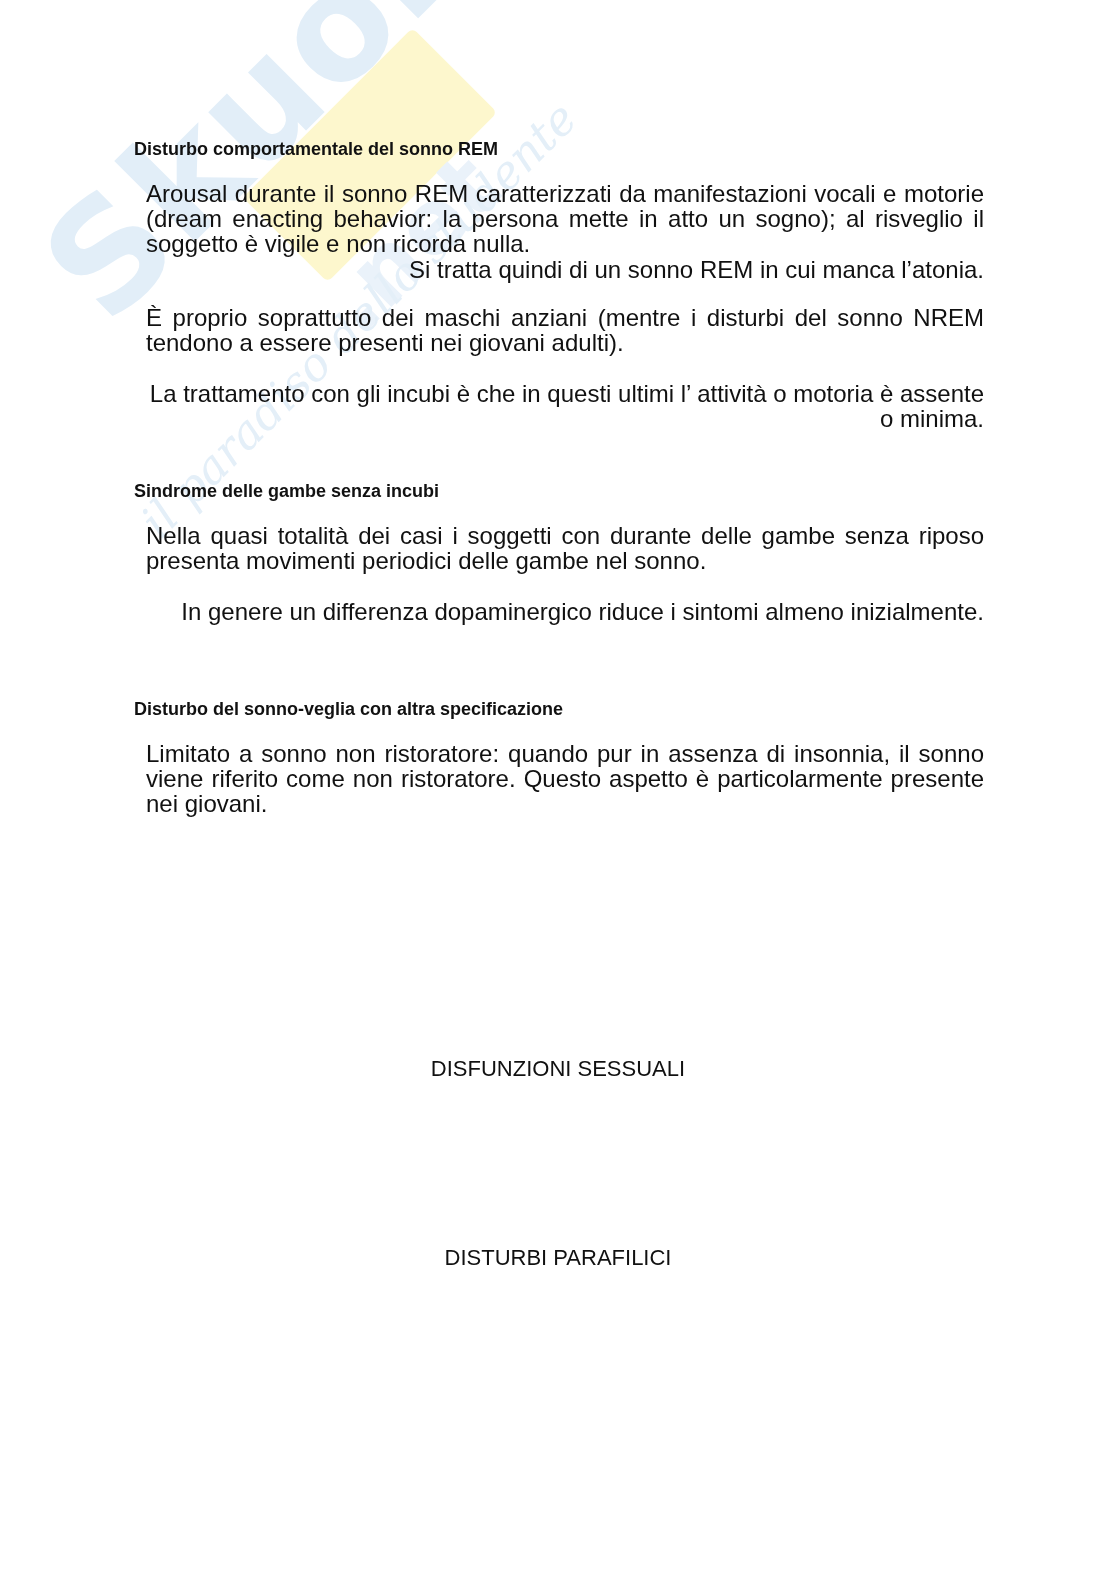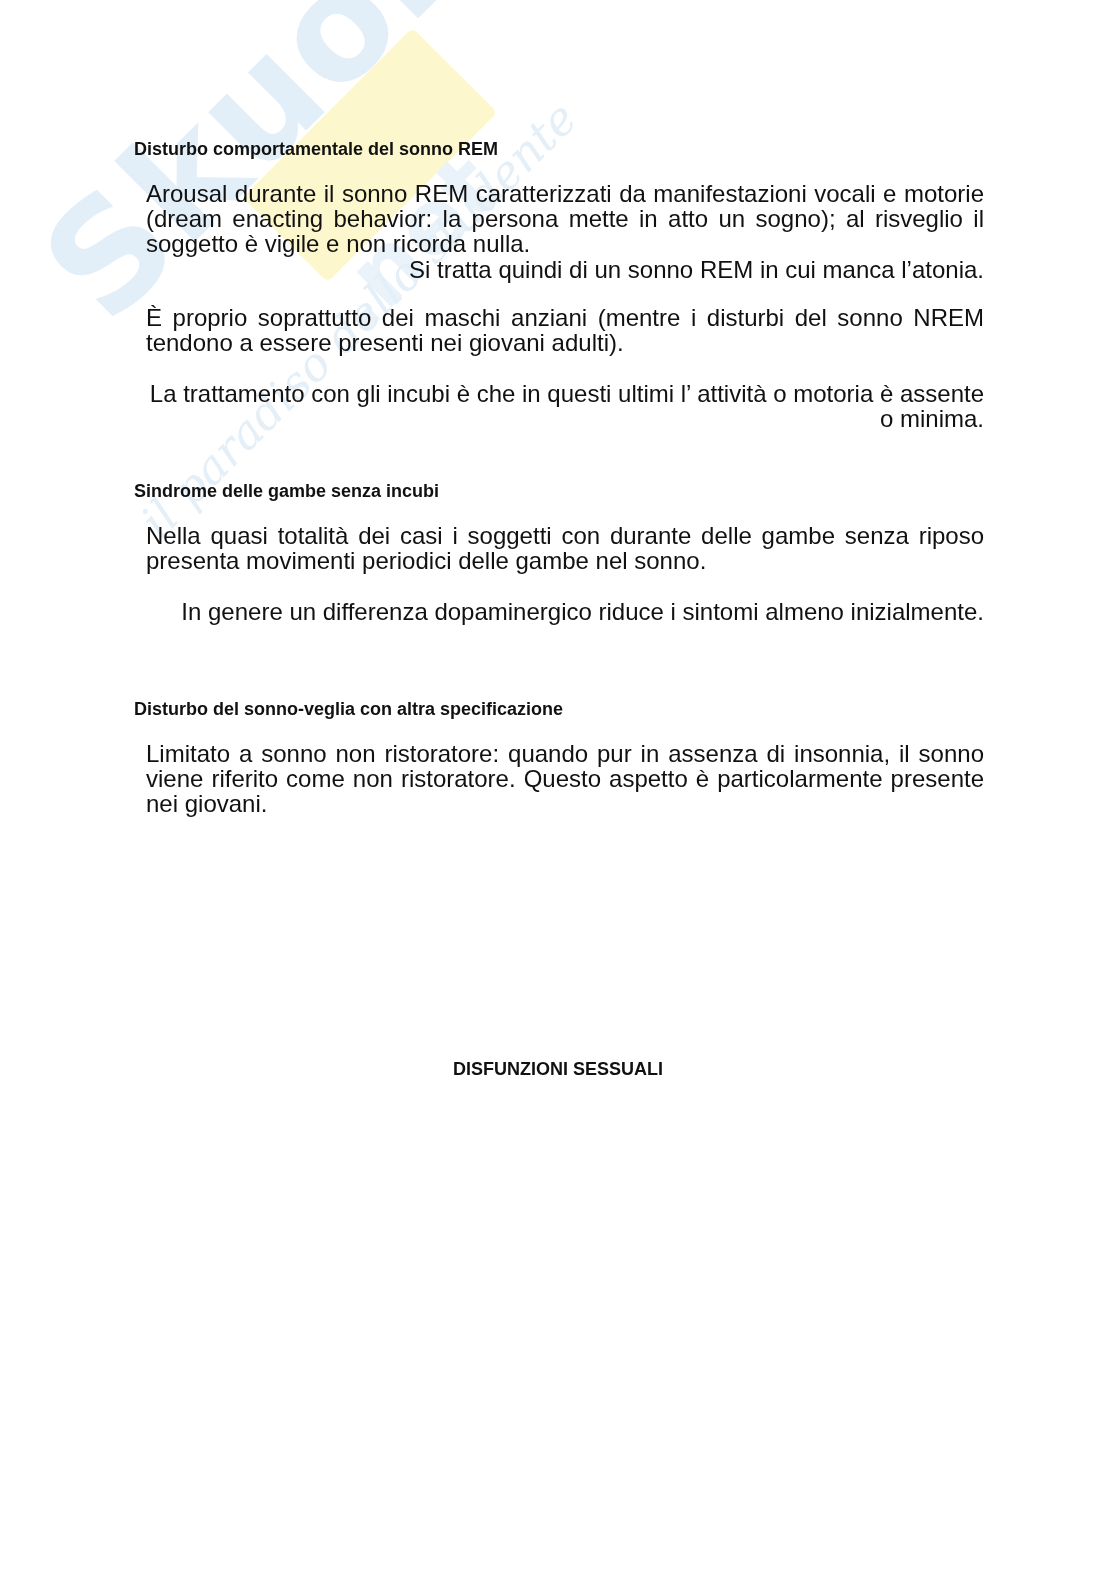--- a/index.html
+++ b/index.html
@@ -18,22 +18,22 @@
             color: #eaf2fa; transform: rotate(-45deg); white-space: nowrap; font-family: "DejaVu Sans", sans-serif; }
   .wm-slogan { position: absolute; left: 110px; top: 470px; font-size: 46px; font-style: italic;
                color: #e4eff8; transform: rotate(-45deg); transform-origin: left top; white-space: nowrap;
                font-family: "DejaVu Serif", serif; }
 
   
   .content { position: absolute; left: 134px; top: 0; width: 838px; }
   .h { position: absolute; left: 0; font-weight: 700; font-size: 18px; line-height: 22px; white-space: nowrap; }
   .p { position: absolute; left: 12px; width: 838px; font-size: 24px; line-height: 25px; text-align: justify; }
   .p.last-left { text-align: right; }
-  .center-h { position: absolute; left: 0; width: 1116px; text-align: center; font-weight: 700;
-              font-size: 18px; line-height: 22px; }
+  .center-h { position: absolute; left: 0; width: 1116px; text-align: center; font-weight: 400;
+              font-size: 22px; line-height: 22px; }
 </style>
 </head>
 <body>
 
 <div class="page">
 
   <div class="watermark">
     <div class="wm-tag"></div>
     <div class="wm-brand">Skuola</div>
     <div class="wm-net">.net</div>
@@ -50,13 +50,14 @@
 
     <div class="h" style="top:480px">Sindrome delle gambe senza incubi</div>
     <div class="p" style="top:523px">Nella quasi totalità dei casi i soggetti con durante delle gambe senza riposo presenta movimenti periodici delle gambe nel sonno.</div>
     <div class="p last-left" style="top:599px">In genere un differenza dopaminergico riduce i sintomi almeno inizialmente.</div>
 
     <div class="h" style="top:698px">Disturbo del sonno-veglia con altra specificazione</div>
     <div class="p" style="top:741px">Limitato a sonno non ristoratore: quando pur in assenza di insonnia, il sonno viene riferito come non ristoratore. Questo aspetto è particolarmente presente nei giovani.</div>
   </div>
 
   <div class="center-h" style="top:1058px">DISFUNZIONI SESSUALI</div>
+  <div class="center-h" style="top:1247px">DISTURBI PARAFILICI</div>
 </div>
 
 </body></html>

